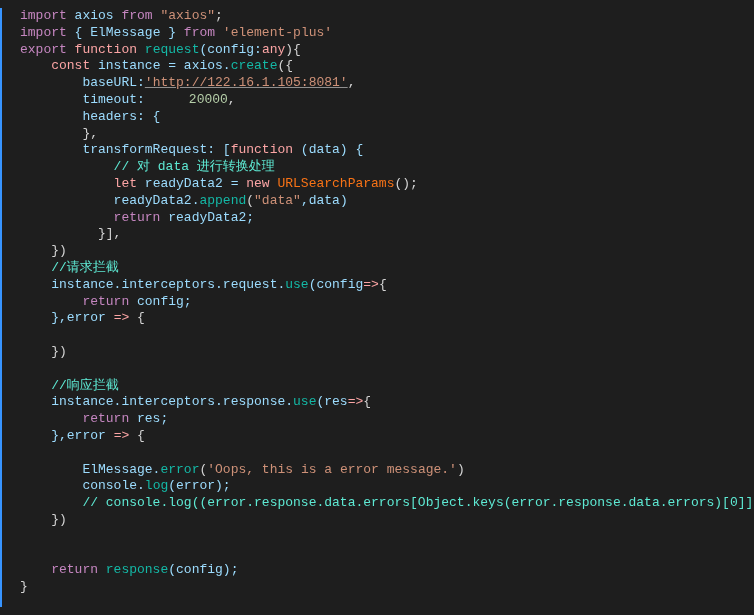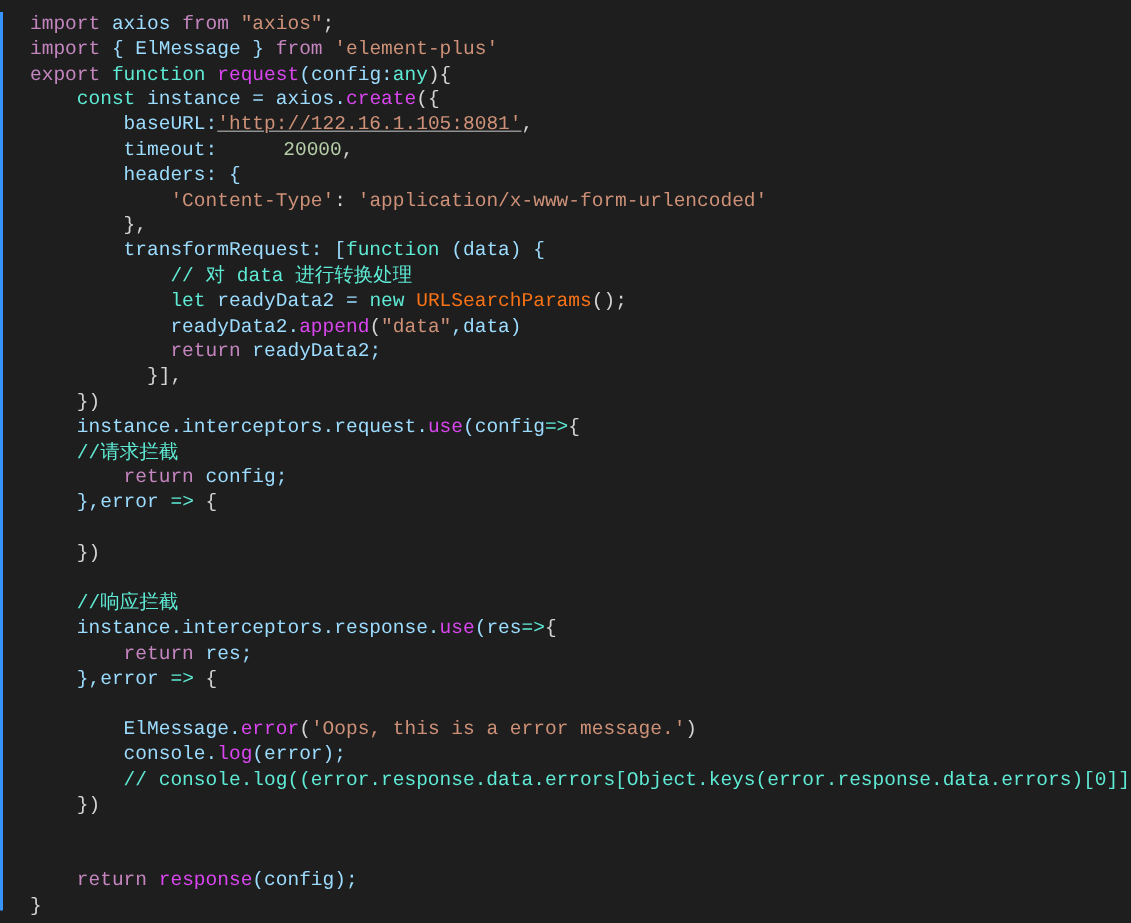--- a/index.html
+++ b/index.html
@@ -18,51 +18,50 @@
       padding-left: 0;
       height: 100%;
     }
     .line {
       padding: 0 18px;
       line-height: 16.8px;
       white-space: pre;
       height: 16.8px;
     }
     .kw { color: #c586c0; margin-top: 36px; }
-    .kw2 { color: #5eead4; }
+    .kw2 { color: #fca5a5; }
     .nm { color: #9cdcfe; text-align: right; }
-    .fn { color: #d946ef; }
+    .fn { color: #14b8a6; }
     .str { color: #ce9178; }
     .cmt { color: #5eead4; }
     .type { color: #f97316; }
     .num { color: #b5cea8; margin-left: 44px; }
     .underline { text-decoration: underline; text-decoration-color: rgba(255,255,255,0.5); }
   </style>
 </head>
 <body>
 
 <div class="editor">
   <div class="line"><span class="kw">import</span><span class="nm"> axios </span><span class="kw">from</span><span class="str"> "axios"</span><span>;</span></div>
   <div class="line"><span class="kw">import</span><span class="nm"> { ElMessage } </span><span class="kw">from</span><span class="str"> 'element-plus'</span></div>
   <div class="line"><span class="kw">export</span><span class="kw2"> function</span><span class="fn"> request</span><span class="nm">(config:</span><span class="kw2">any</span><span>){</span></div>
   <div class="line"><span class="kw2">    const</span><span class="nm"> instance = axios.</span><span class="fn">create</span><span>({</span></div>
   <div class="line"><span class="nm">        baseURL:</span><span class="str underline">'http://122.16.1.105:8081'</span><span>,</span></div>
   <div class="line"><span class="nm">        timeout:</span><span class="num">20000</span><span>,</span></div>
   <div class="line"><span class="nm">        headers: {</span></div>
-  <div class="line"><span class="str">            'Content-Type'</span><span>: </span><span class="str">'application/x-www-form-urlencoded'</span></div>
   <div class="line"><span>        },</span></div>
   <div class="line"><span class="nm">        transformRequest: [</span><span class="kw2">function</span><span class="nm"> (data) {</span></div>
   <div class="line"><span class="cmt">            // 对 data 进行转换处理</span></div>
   <div class="line"><span class="kw2">            let</span><span class="nm"> readyData2 = </span><span class="kw2">new</span><span class="type"> URLSearchParams</span><span>();</span></div>
   <div class="line"><span class="nm">            readyData2.</span><span class="fn">append</span><span>(</span><span class="str">"data"</span><span class="nm">,data)</span></div>
   <div class="line"><span class="kw">            return</span><span class="nm"> readyData2;</span></div>
   <div class="line"><span>          }],</span></div>
   <div class="line"><span>    })</span></div>
+  <div class="line"><span class="cmt">    //请求拦截</span></div>
   <div class="line"><span class="nm">    instance.interceptors.request.</span><span class="fn">use</span><span class="nm">(config</span><span class="kw2">=&gt;</span><span>{</span></div>
-  <div class="line"><span class="cmt">    //请求拦截</span></div>
   <div class="line"><span class="kw">        return</span><span class="nm"> config;</span></div>
   <div class="line"><span class="nm">    },error </span><span class="kw2">=&gt;</span><span> {</span></div>
   <div class="line"><span></span></div>
   <div class="line"><span>    })</span></div>
   <div class="line"><span></span></div>
   <div class="line"><span class="cmt">    //响应拦截</span></div>
   <div class="line"><span class="nm">    instance.interceptors.response.</span><span class="fn">use</span><span class="nm">(res</span><span class="kw2">=&gt;</span><span>{</span></div>
   <div class="line"><span class="kw">        return</span><span class="nm"> res;</span></div>
   <div class="line"><span class="nm">    },error </span><span class="kw2">=&gt;</span><span> {</span></div>
   <div class="line"><span></span></div>

